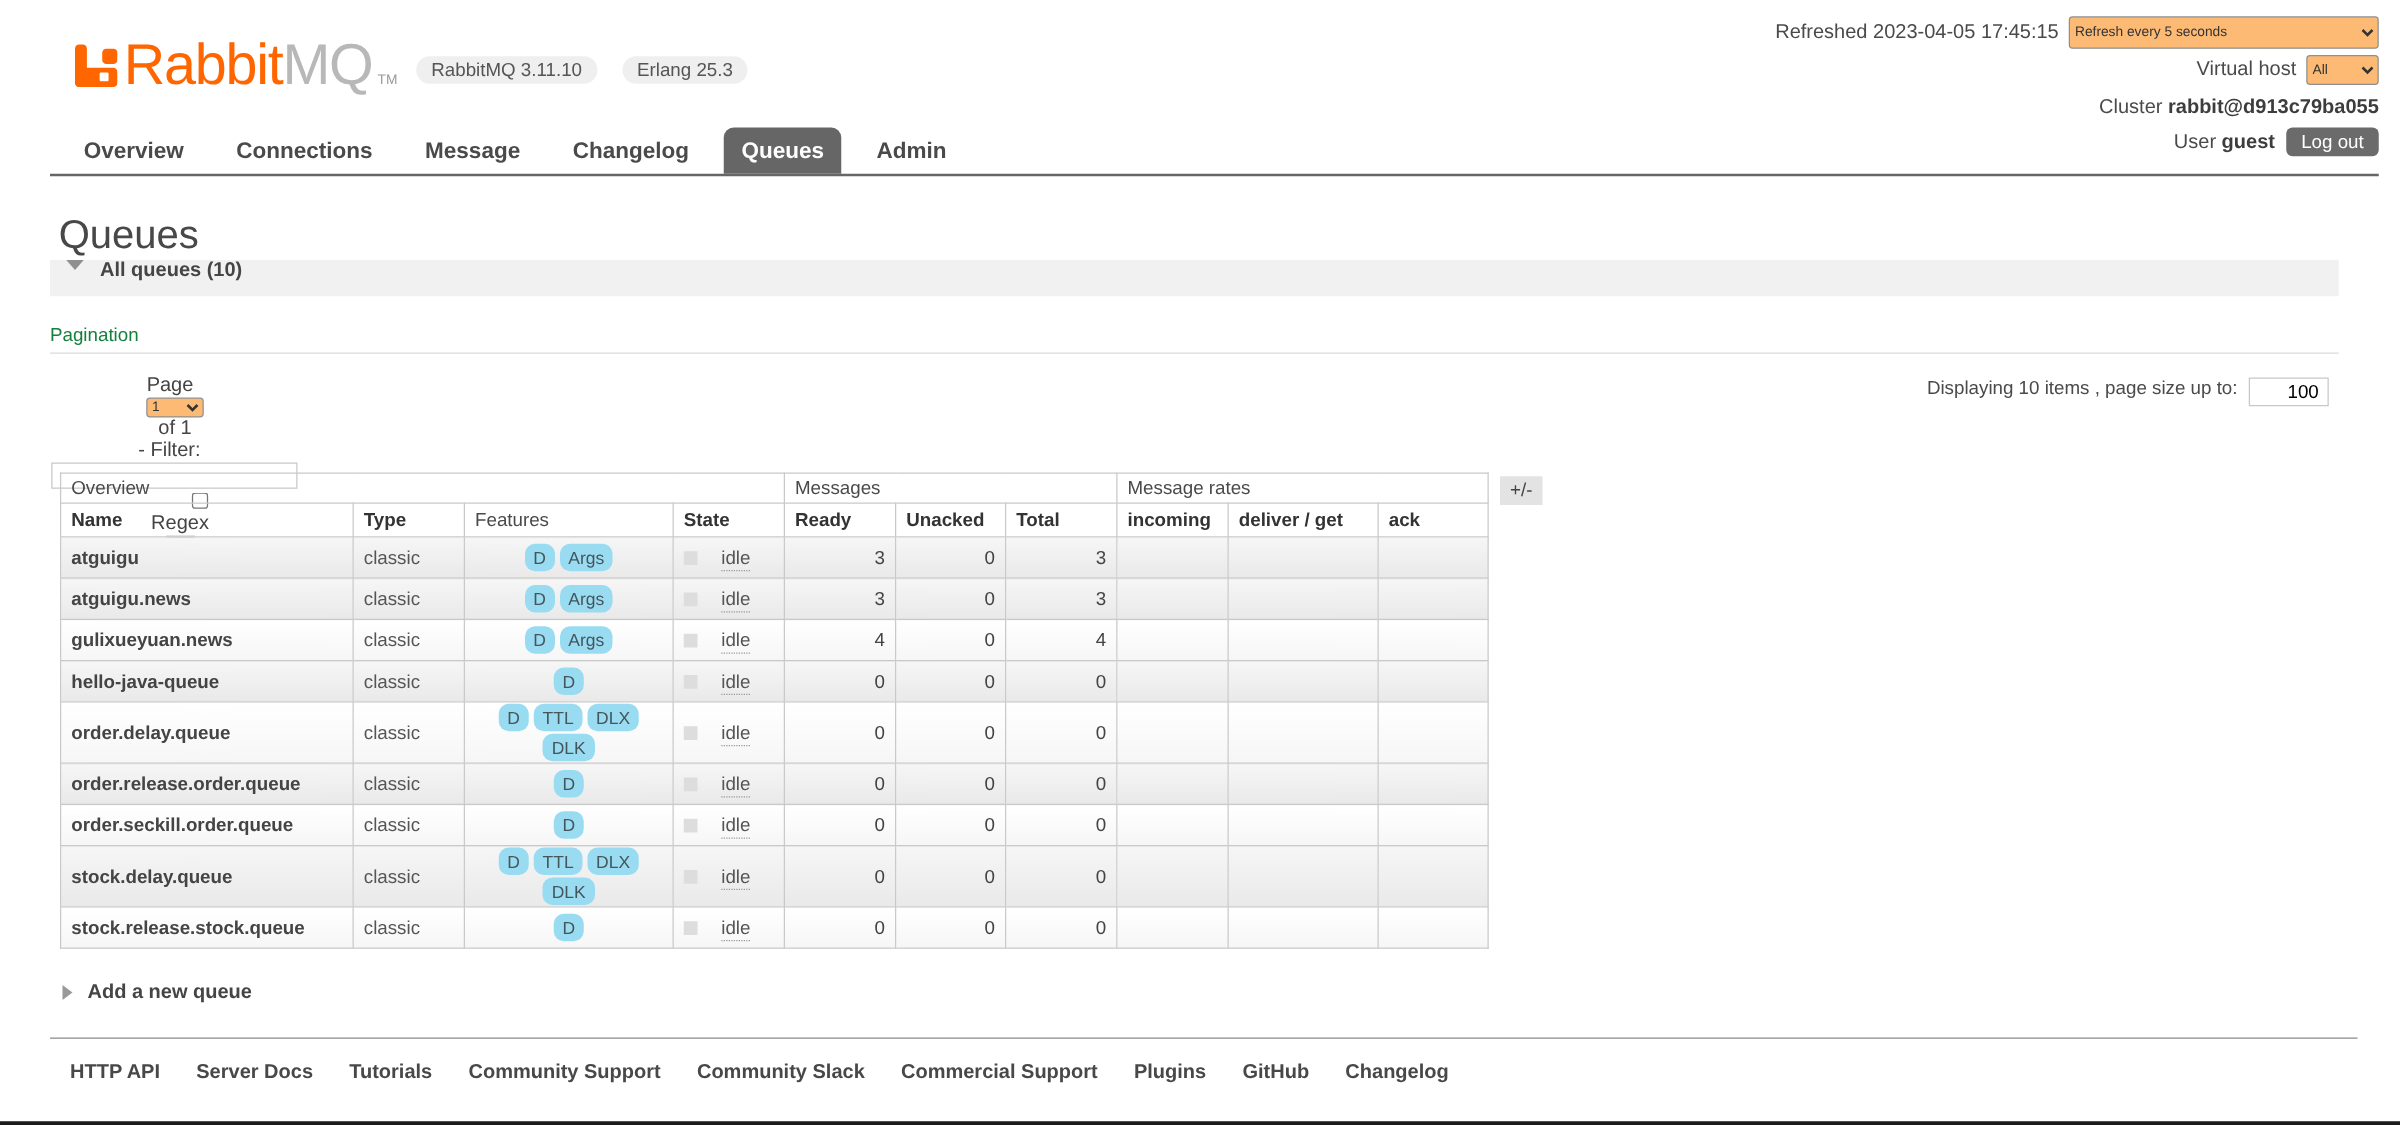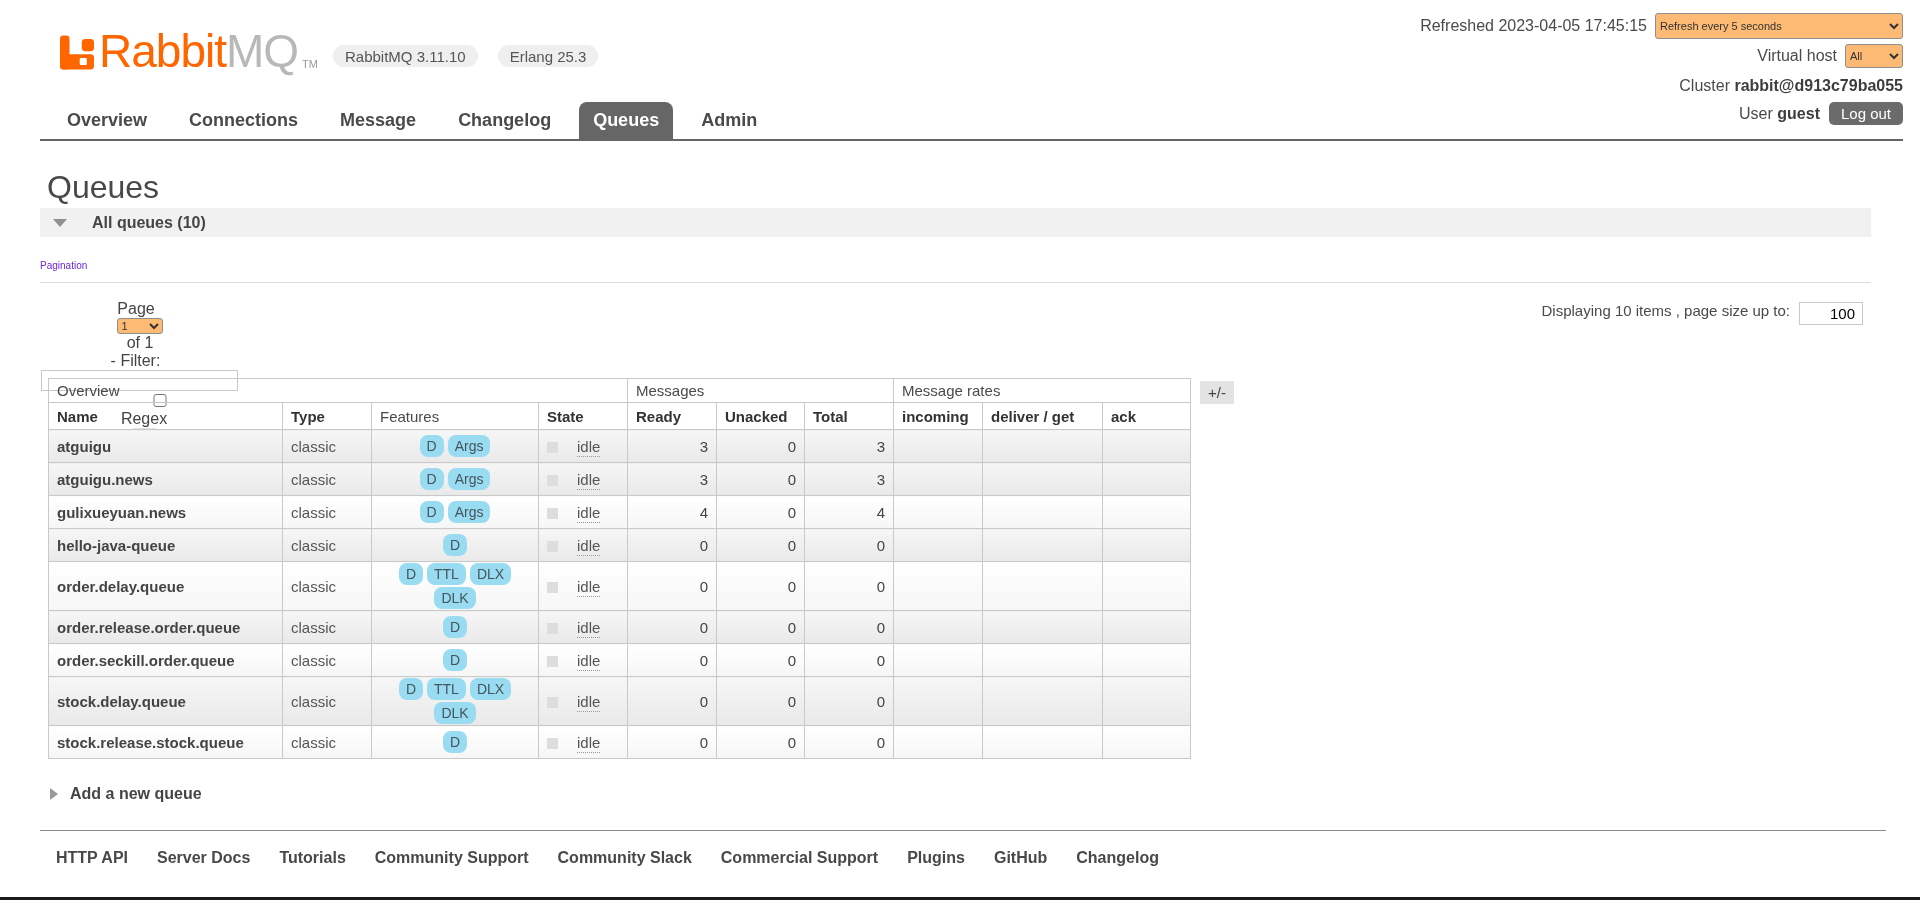--- a/index.html
+++ b/index.html
@@ -35,25 +35,25 @@
   
   .tabs { position:absolute; left:40px; right:17px; top:102px; height:39px;
           border-bottom:2px solid #666; display:flex; padding-left:13px; }
   .tab { font-size:18px; font-weight:bold; color:#4a4a4a; padding:0 14px; margin-right:14px;
          display:flex; align-items:center; cursor:pointer; white-space:nowrap; }
   .tab.selected { background:#666; color:#fff; border-radius:8px 8px 0 0; }
 
   
   .page-title { position:absolute; left:47px; top:169px; font-size:32px; color:#484848; }
   .section-bar { position:absolute; left:40px; top:208px; width:1831px; height:29px; background:#f1f1f1;
-                 display:flex; align-items:center; font-size:16px; font-weight:bold; color:#454545; cursor:pointer;gap:12px; }
+                 display:flex; font-size:16px; font-weight:bold; color:#454545; cursor:pointer; }
   .tri-down { width:0; height:0; border-left:7px solid transparent; border-right:7px solid transparent;
               border-top:8px solid #909090; margin:0 13px; }
 
-  .pagination-label { position:absolute; left:40px; top:260px; font-size:10px; color:#6d28d9; }
+  .pagination-label { position:absolute; left:40px; top:260px; font-size:15px; color:#15803d; }
   .pagination-rule { position:absolute; left:40px; top:282px; width:1831px; height:1px; background:#dcdcdc; }
 
   
   .controls { position:absolute; left:41px; top:300px; height:28px; display:flex; align-items:center;
               font-size:16px; color:#444; white-space:nowrap;flex-direction:column; }
   .controls .lbl-page { margin-right:7px; }
   .page-select { width:46px; height:24px; }
   .lbl-of { margin:0 12px 0 13px; }
   .lbl-filter { margin-right:8px; }
   .filter-input { width:197px; height:22px; border:1px solid #c8c8c8; font-size:15px; padding:1px 5px;

